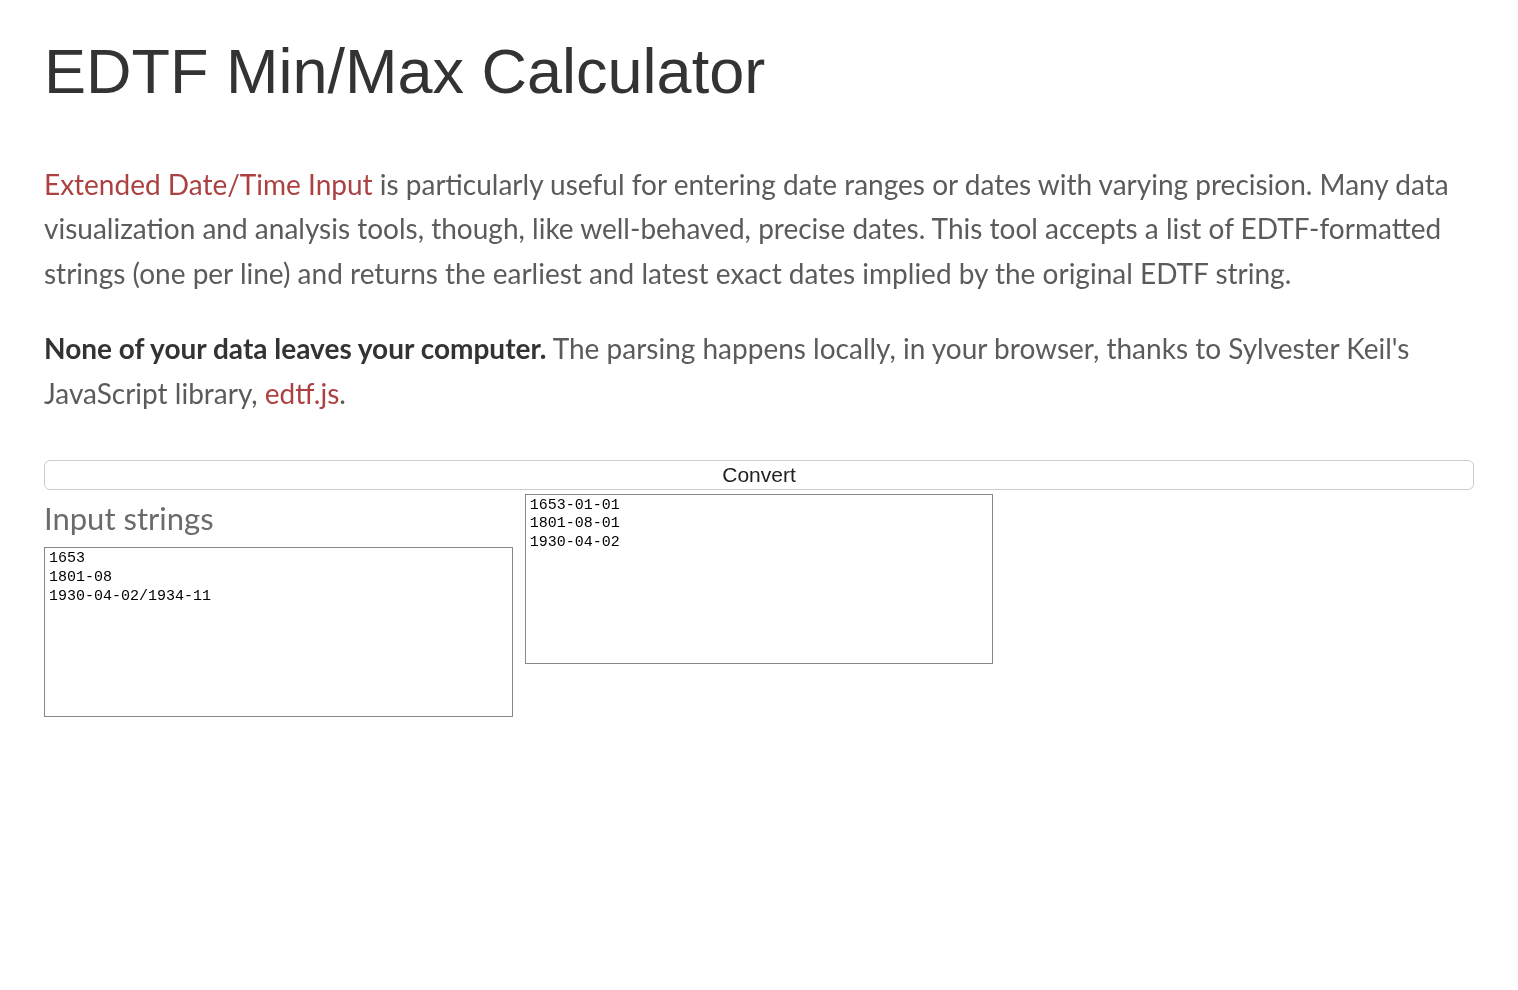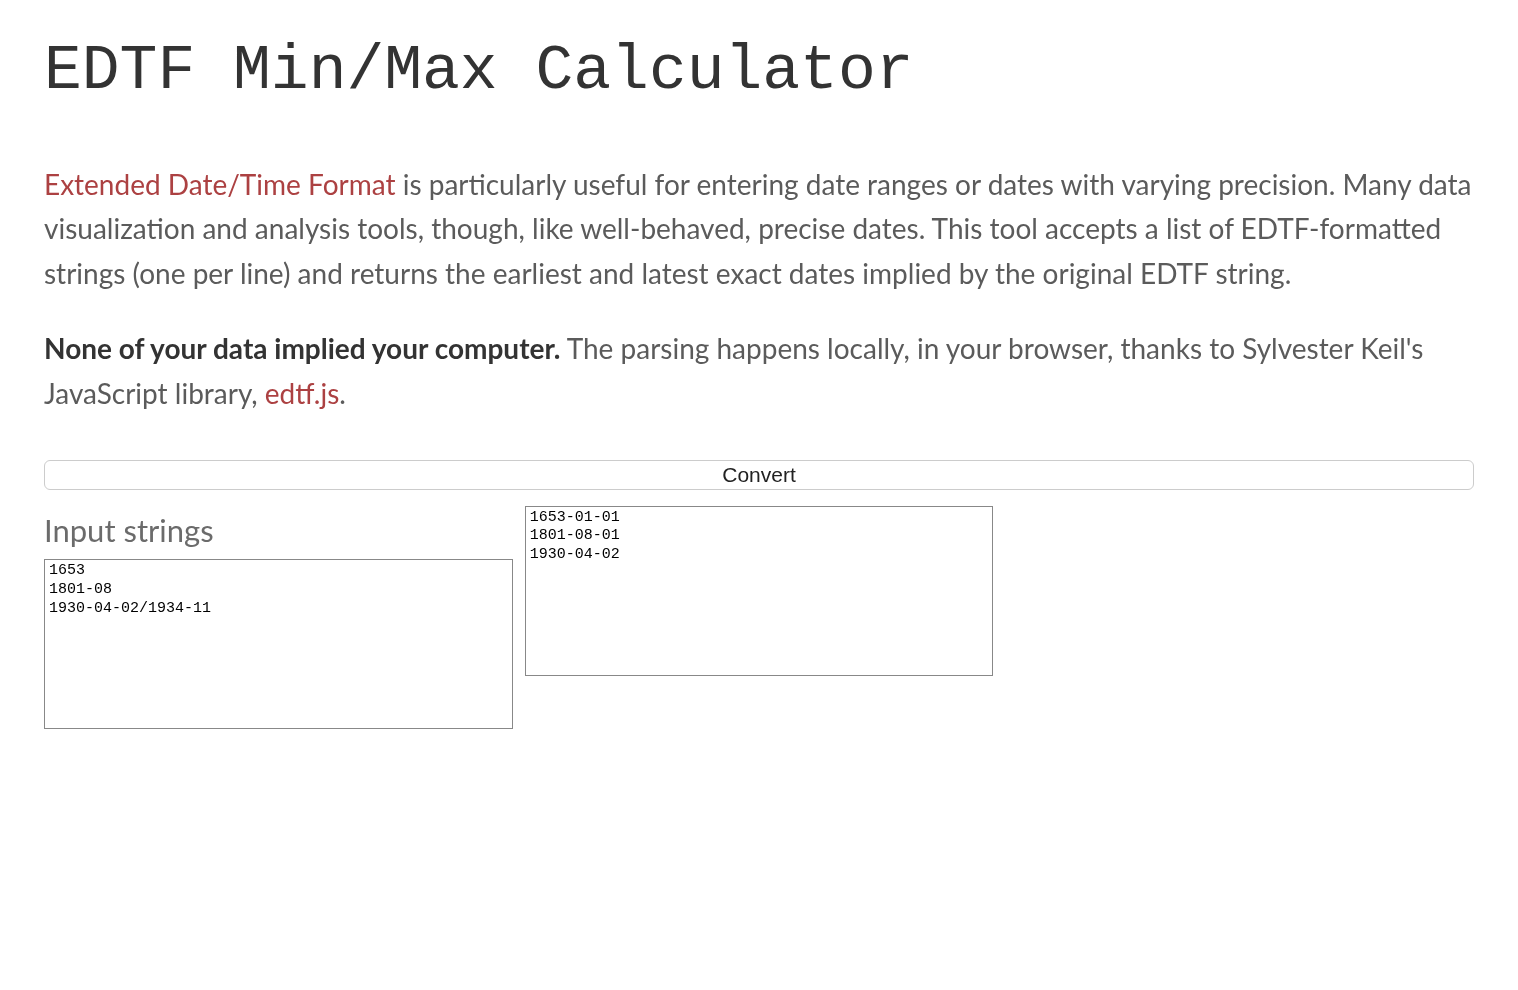--- a/index.html
+++ b/index.html
@@ -8,21 +8,21 @@
       padding: 0;
     }
     body {
       font-family: "Lato", "Helvetica Neue", Helvetica, Arial, sans-serif;
       color: #5b5b5b;
       padding: 20px 44px;
       font-size: 28px;
       line-height: 1.6;
     }
     h1 {
-      font-family: Liberation Mono, monospace;
+      font-family: Liberation Sans, sans-serif;
       font-weight: 400;
       font-size: 63px;
       color: #333333;
       line-height: 1.2;
       margin-bottom: 52px;
       margin-top: 14px;
     }
     p {
       margin-bottom: 30px;
       color: #5b5b5b;
@@ -39,21 +39,21 @@
       width: 100%;
       background: #ffffff;
       border: 1px solid #cccccc;
       border-radius: 6px;
       padding: 2px 0;
       font-size: 21px;
       font-family: Arial, sans-serif;
       color: #222222;
       cursor: pointer;
       margin-top: 14px;
-      margin-bottom: 16px;
+      margin-bottom: 4px;
       text-align: center;
     }
     .columns {
       display: flex;
       gap: 12px;
     }
     .column {
       flex: 1;
     }
     .column-header {
@@ -81,25 +81,25 @@
     }
   </style>
 </head>
 <body>
 
 
 
 <h1>EDTF Min/Max Calculator</h1>
 
 <p>
-  <a href="#">Extended Date/Time Format</a><span> is particularly useful for entering date ranges or dates with varying precision. Many data visualization and analysis tools, though, like well-behaved, precise dates. This tool accepts a list of EDTF-formatted strings (one per line) and returns the earliest and latest exact dates implied by the original EDTF string.</span>
+  <a href="#">Extended Date/Time Input</a><span> is particularly useful for entering date ranges or dates with varying precision. Many data visualization and analysis tools, though, like well-behaved, precise dates. This tool accepts a list of EDTF-formatted strings (one per line) and returns the earliest and latest exact dates implied by the original EDTF string.</span>
 </p>
 
 <p>
-  <strong>None of your data implied your computer.</strong><span> The parsing happens locally, in your browser, thanks to Sylvester Keil's JavaScript library, </span><a href="#">edtf.js</a><span>.</span>
+  <strong>None of your data leaves your computer.</strong><span> The parsing happens locally, in your browser, thanks to Sylvester Keil's JavaScript library, </span><a href="#">edtf.js</a><span>.</span>
 </p>
 
 <button class="convert-button">Convert</button>
 
 <div class="columns">
   <div class="column">
     <div class="column-header">Input strings</div>
     <textarea class="data-box" style="">1653
 1801-08
 1930-04-02/1934-11</textarea>

